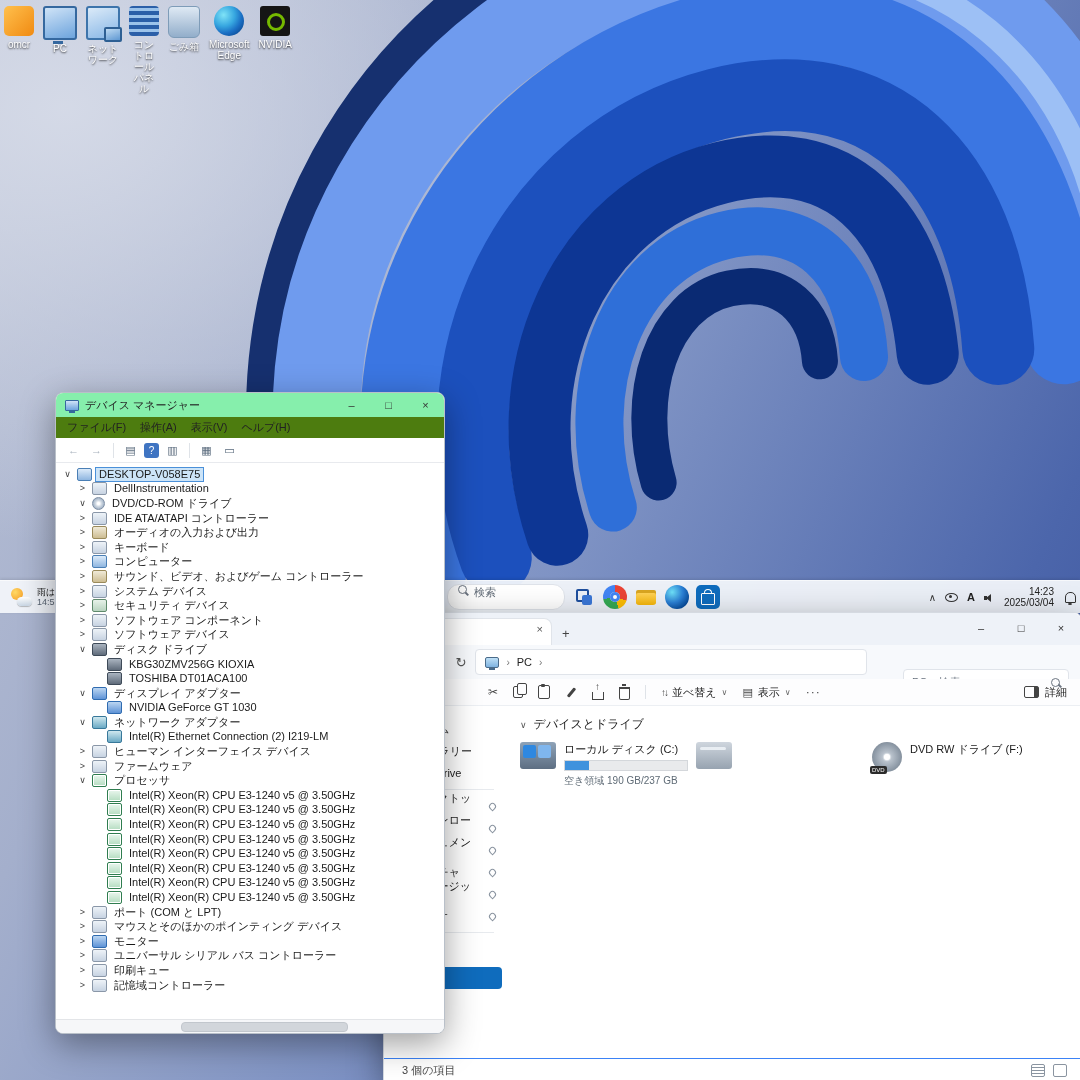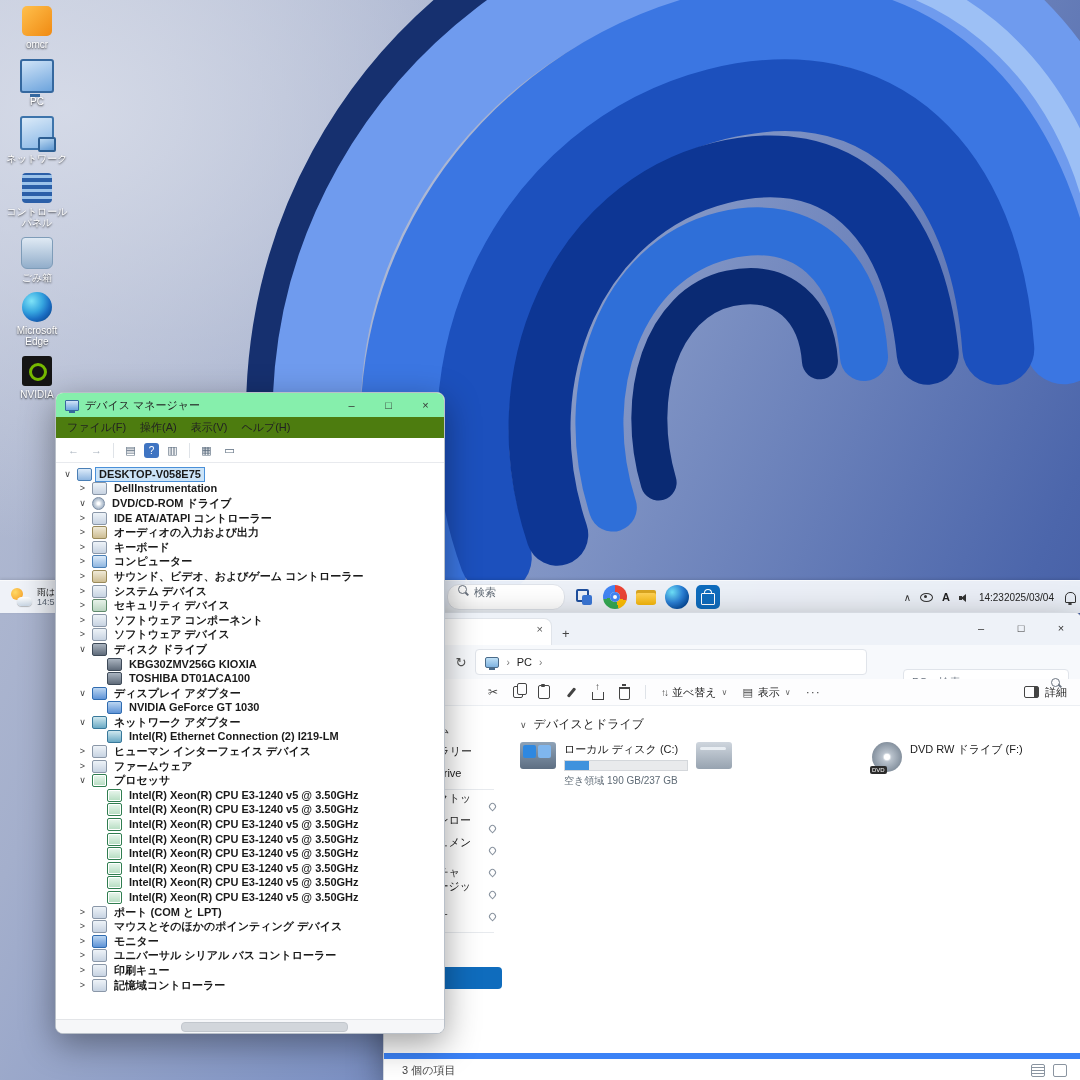--- a/index.html
+++ b/index.html
@@ -8,21 +8,21 @@
   .screen{position:absolute;inset:0;}
 
   
   .wall{position:absolute;inset:0;
     background:
       radial-gradient(900px 700px at 6% 10%, rgba(214,219,232,.95), rgba(214,219,232,0) 62%),
       linear-gradient(115deg,#bcc3d6 0%,#a4afcc 26%,#7f93c4 52%,#4c66ab 82%,#3a519b 100%);}
   .wall svg{position:absolute;inset:0;}
 
   
-  .desktop-icons{position:absolute;left:4px;top:6px;width:66px;display:flex;flex-direction:column;gap:9px;z-index:2;}
+  .desktop-icons{position:absolute;left:4px;top:6px;width:66px;display:flex;flex-direction:row;gap:9px;z-index:2;}
   .dicon{display:flex;flex-direction:column;align-items:center;gap:3px;cursor:default;}
   .dico{width:30px;height:30px;position:relative;flex:0 0 auto;}
   .dlabel{font-size:10px;color:#fff;text-align:center;max-width:64px;line-height:11px;
           text-shadow:0 1px 2px rgba(0,0,0,.85);}
   .di-app-orange{background:linear-gradient(135deg,#ffc04d,#f08a12);border-radius:5px;}
   .di-pc{background:linear-gradient(160deg,#cfe3f7,#6da4dd);border:2px solid #35689f;border-radius:3px;}
   .di-pc::after{content:"";position:absolute;left:8px;bottom:-6px;width:10px;height:3px;background:#35689f;}
   .di-network{background:linear-gradient(160deg,#dbeaf8,#86b6e6);border:2px solid #3d74ab;border-radius:3px;}
   .di-network::after{content:"";position:absolute;right:-4px;bottom:-4px;width:14px;height:11px;
       background:linear-gradient(160deg,#bcd9f2,#5f98d2);border:2px solid #2d5f93;border-radius:2px;}
@@ -78,21 +78,21 @@
       border:1.5px solid #fff;border-radius:1px;}
   .tb-tray{position:absolute;right:4px;top:0;height:32px;display:flex;align-items:center;gap:9px;}
   .tr-chev{font-size:10px;color:#333;}
   .ic-eye{width:11px;height:7px;border:1px solid #333;border-radius:50%;position:relative;}
   .ic-eye::after{content:"";position:absolute;left:3px;top:1px;width:3px;height:3px;background:#333;border-radius:50%;}
   .tr-ime{font-size:11px;color:#222;font-weight:bold;}
   .ic-spk{position:relative;width:11px;height:11px;}
   .ic-spk::before{content:"";position:absolute;left:0;top:4px;width:3px;height:4px;background:#333;}
   .ic-spk::after{content:"";position:absolute;left:2px;top:2px;border-top:4px solid transparent;
       border-bottom:4px solid transparent;border-right:5px solid #333;}
-  .tr-clock{display:flex;flex-direction:row;align-items:flex-end;line-height:11px;font-size:10px;color:#222;}
+  .tr-clock{display:flex;flex-direction:column;align-items:flex-end;line-height:11px;font-size:10px;color:#222;}
   .ic-bell{width:9px;height:9px;border:1px solid #333;border-radius:5px 5px 1px 1px;position:relative;margin-left:2px;}
   .ic-bell::after{content:"";position:absolute;left:2px;bottom:-3px;width:4px;height:2px;background:#333;border-radius:50%;}
 
   
   .window{position:absolute;background:#fff;box-shadow:0 10px 34px rgba(0,0,0,.38);}
 
   
   .explorer{left:383px;top:612px;width:697px;height:468px;border-radius:8px 8px 0 0;
       border:1px solid #d5dae1;z-index:4;display:flex;flex-direction:column;}
   .ex-tabbar{height:32px;background:#eef2f8;border-radius:8px 8px 0 0;position:relative;
@@ -176,21 +176,21 @@
   .dr-dvd{width:30px;height:30px;border-radius:50%;
       background:radial-gradient(circle,#f2f5f8 12%,#b9c2cc 22%,#8d99a6 62%,#6d7884 100%);}
   .dr-dvd::after{content:"";position:absolute;left:12px;top:12px;width:6px;height:6px;border-radius:50%;background:#fff;}
   .dr-badge{position:absolute;left:-2px;bottom:-2px;background:#2b2b2b;color:#fff;font-size:6px;
       padding:1px 2px;border-radius:2px;}
   .t-info{display:flex;flex-direction:column;gap:3px;min-width:0;}
   .t-name{font-size:11px;color:#1a1a1a;white-space:nowrap;}
   .t-bar{width:122px;height:9px;background:#e9eaec;border:1px solid #d4d7db;}
   .t-fill{height:100%;background:#3f92dd;}
   .t-free{font-size:10px;color:#5f6b76;white-space:nowrap;}
-  .ex-status{height:22px;border-top:6px solid #3b82f6;display:flex;align-items:center;
+  .ex-status{height:22px;border-top:1px solid #3b82f6;display:flex;align-items:center;
       padding:0 14px 0 18px;font-size:11px;color:#444;background:#fff;}
   .view-toggles{margin-left:auto;display:flex;gap:8px;}
   .vt{width:12px;height:11px;border:1px solid #8a94a0;border-radius:2px;}
   .vt.b{background:repeating-linear-gradient(0deg,#fff 0 2px,#8a94a0 2px 3px);}
 
   
   .devmgr{left:55px;top:392px;width:388px;height:640px;border-radius:8px;border:1px solid #b9c0c9;
       z-index:10;display:flex;flex-direction:column;overflow:hidden;}
   .dm-title{height:24px;display:flex;align-items:center;gap:6px;padding-left:9px;background:#86efac;
       font-size:11px;color:#222;position:relative;}
@@ -217,21 +217,21 @@
   .ti-computer{background:linear-gradient(180deg,#dcebfa,#8fb6e0);border-color:#4a7fb5;}
   .ti-disc{width:11px;height:11px;border-radius:50%;border-color:#7e8fa5;
       background:radial-gradient(circle,#fff 15%,#cfd8e2 40%,#9fb0c4 75%);}
   .ti-disk{background:linear-gradient(180deg,#aab4c0,#5f6b7a);border-color:#3e4a58;}
   .ti-display{background:linear-gradient(180deg,#bcd6f2,#5e93d6);border-color:#2f6bb0;}
   .ti-network{background:linear-gradient(180deg,#cfe8ef,#6aa9c4);border-color:#38789a;}
   .ti-cpu{background:linear-gradient(180deg,#eaf7ee,#b4dcc0);border-color:#2f7d4f;
       box-shadow:inset 0 0 0 1px #fff;}
   .ti-security{background:linear-gradient(180deg,#e7f2e9,#b9d4c0);border-color:#5f8a6c;}
   .ti-sound{background:linear-gradient(180deg,#f0ead8,#cdbd92);border-color:#9a8a5a;}
-  .tlabel{white-space:nowrap;padding:0 3px;font-weight:bold;}
+  .tlabel{white-space:nowrap;padding:0 3px;}
   .tlabel.sel{background:#cce4f8;outline:1px solid #4a90d9;}
   .dm-hscroll{height:13px;background:#f6f7f9;border-top:1px solid #e3e5e8;position:relative;}
   .dm-thumb{position:absolute;left:125px;top:2px;width:165px;height:8px;background:#d2d6db;
       border:1px solid #c2c7cd;border-radius:4px;}
 </style>
 </head>
 <body>
 
 <div class="screen">
 

